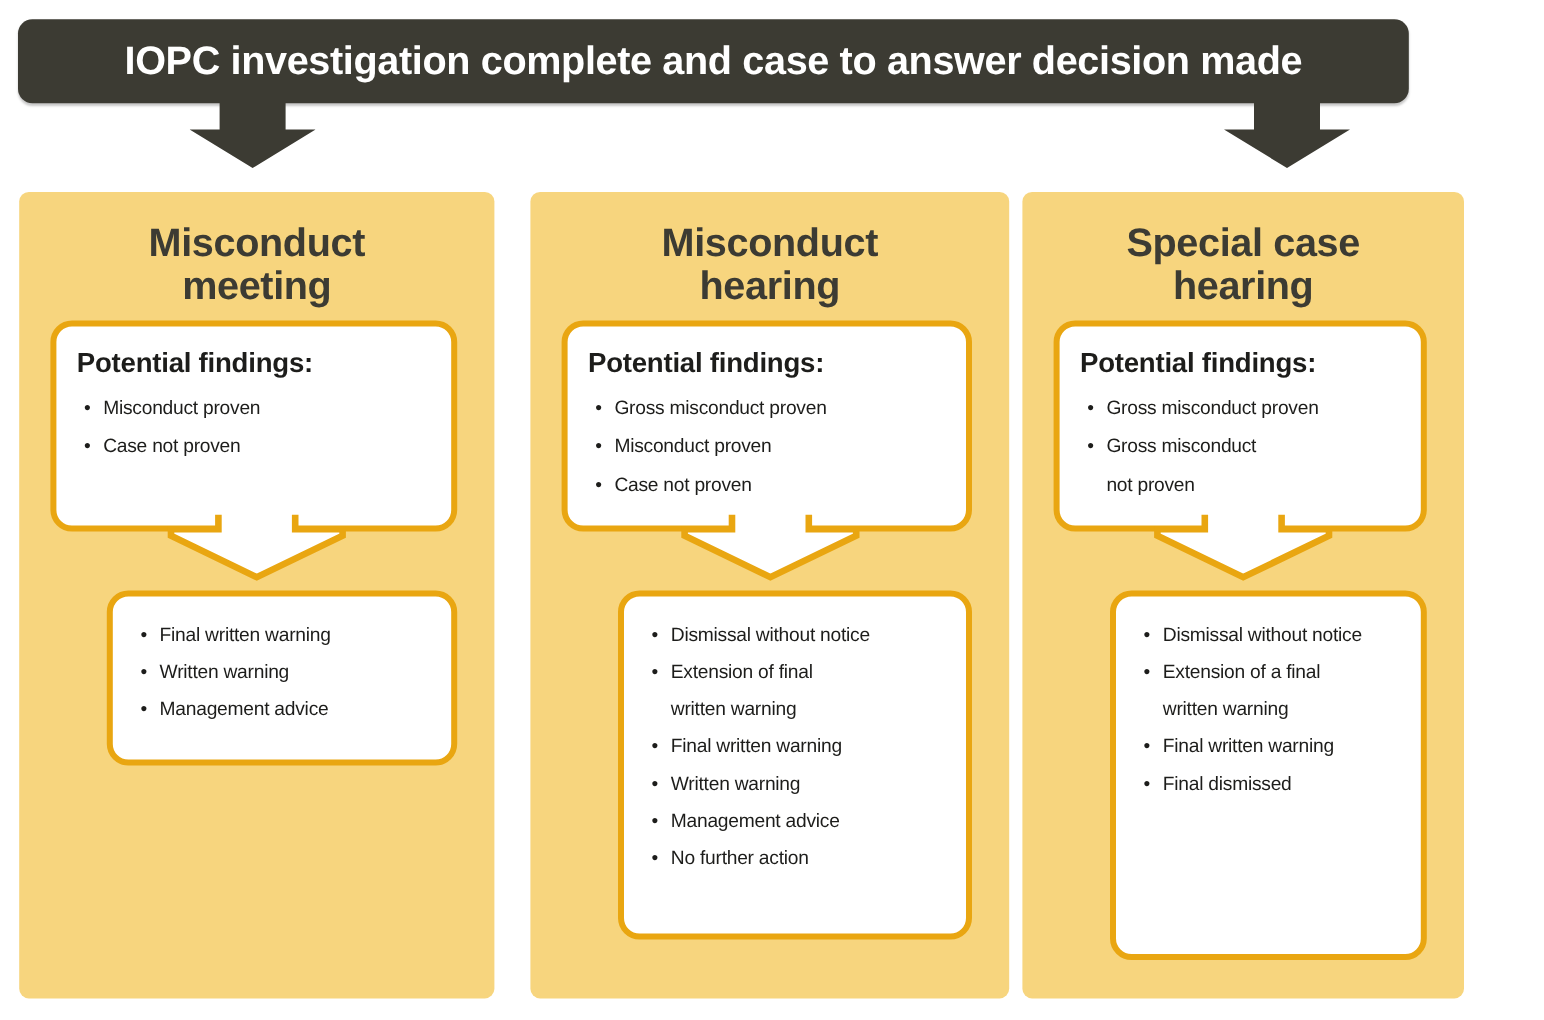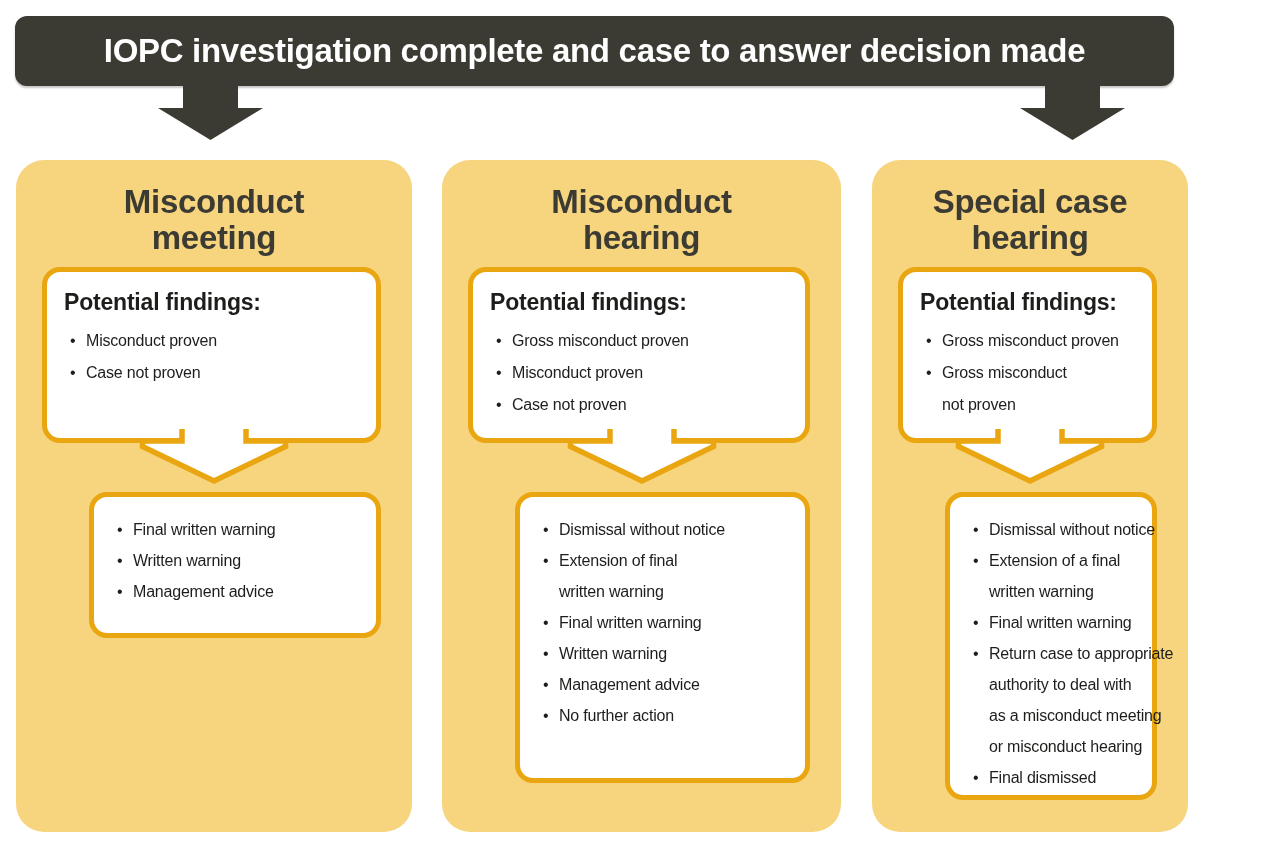--- a/index.html
+++ b/index.html
@@ -36,26 +36,26 @@
   .dark-arrow.right{left:1020px;}
   .subtitle{
     position:absolute;left:0;right:0;top:103px;
     text-align:center;
     font-size:28px;font-weight:500;color:#141414;
     letter-spacing:-.2px;
   }
   .column{
     position:absolute;top:160px;height:672px;
     background:var(--panel);
-    border-radius:28px;
+    border-radius:8px;
     padding-left:16px;
   }
   .col-a{left:16px;width:396px;}
   .col-b{left:442px;width:399px;}
-  .col-c{left:872px;width:316px;}
+  .col-c{left:852px;width:368px;}
   .column-title{
     position:absolute;top:24px;left:0;right:0;
     text-align:center;
     font-size:33px;line-height:36px;font-weight:bold;
     color:var(--dark);
     white-space:pre-line;
     letter-spacing:-.3px;
   }
   .white-box{
     position:absolute;left:26px;right:31px;
@@ -181,22 +181,18 @@
     </div>
     <svg class="connector-arrow" viewBox="0 0 155 58" aria-hidden="true">
       <path d="M 45.5 1 V 13 H 6 V 18.5 L 77.5 53 L 149 18.5 V 13 H 109.5 V 1" fill="#FFFFFF" stroke="#E9A611" stroke-width="5.5" stroke-linejoin="miter"></path>
     </svg>
     <div class="white-box outcomes-box">
       <ul class="bullet-list">
           <li>Dismissal without notice</li>
           <li>Extension of a final
 written warning</li>
           <li>Final written warning</li>
-          <li>Return case to appropriate
-authority to deal with
-as a misconduct meeting
-or misconduct hearing</li>
           <li>Final dismissed</li>
         </ul>
     </div>
   </div>
 
 </div>
 
 </body></html>

